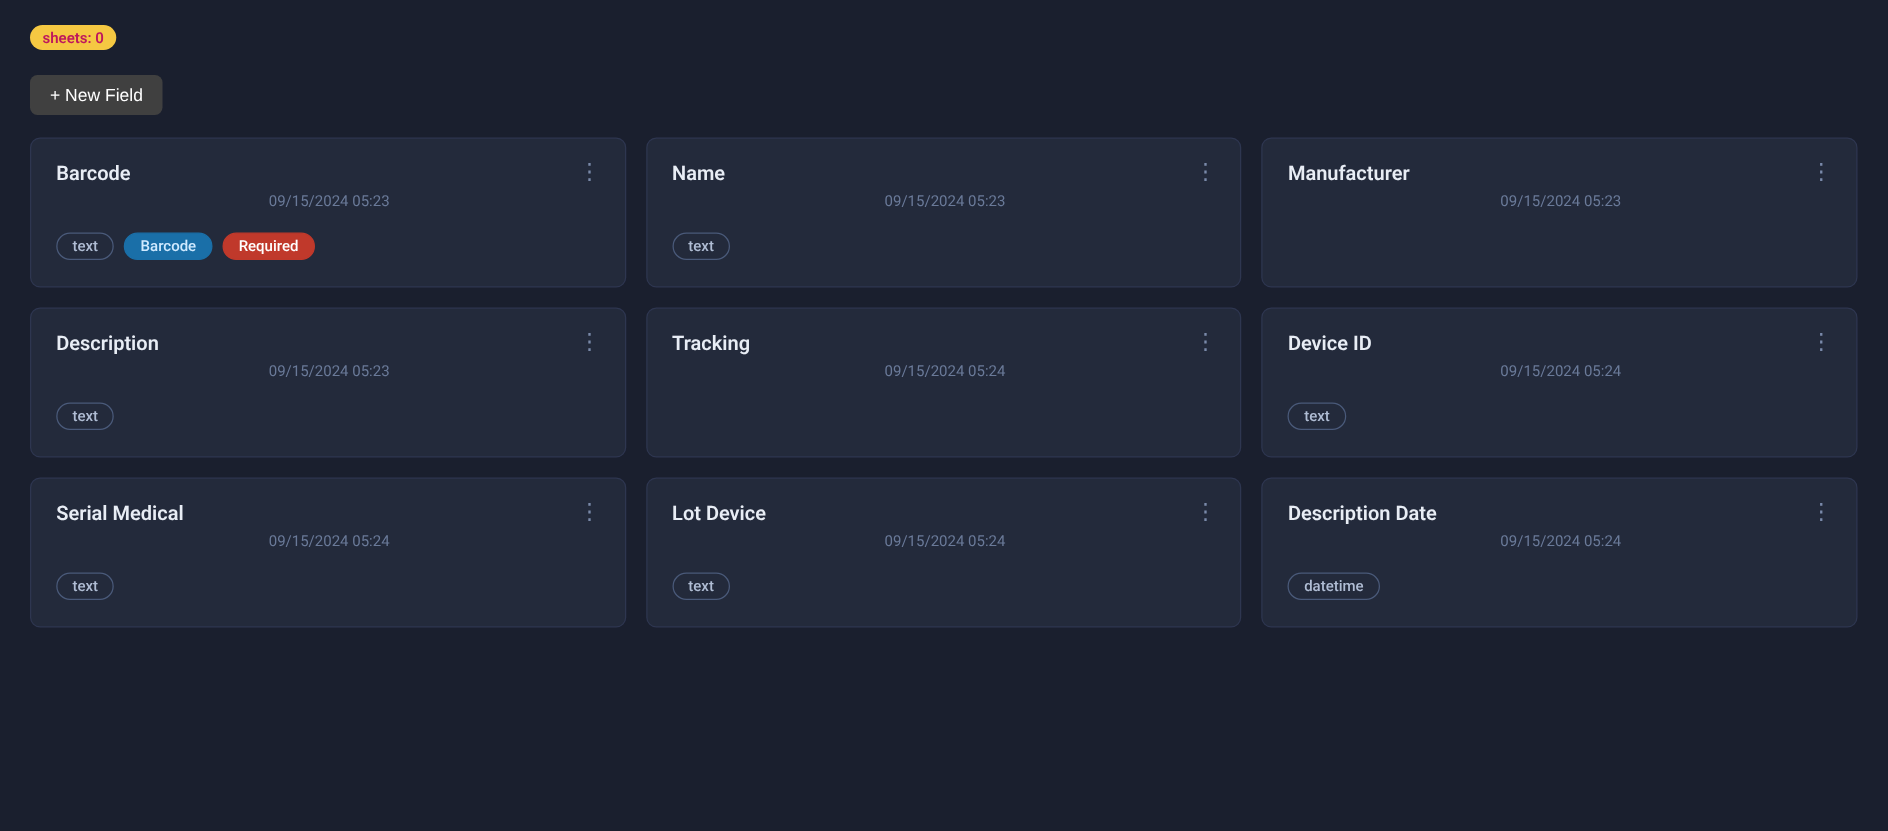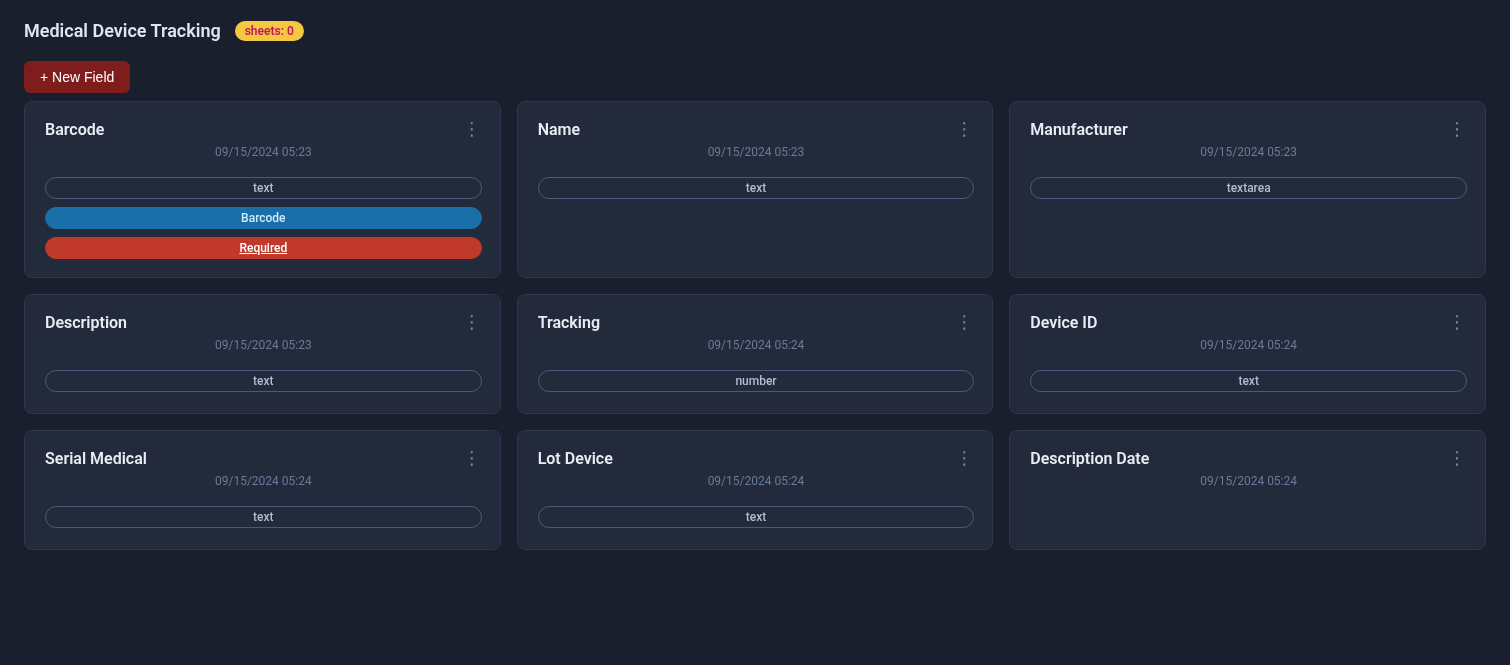--- a/index.html
+++ b/index.html
@@ -31,29 +31,29 @@
       font-size: 12px;
       font-weight: 600;
       padding: 3px 10px;
       border-radius: 12px;
     }
 
     .new-field-btn {
       display: inline-flex;
       align-items: center;
       gap: 6px;
-      background-color: #7f1d1d;
+      background-color: #404040;
       color: #fff;
       border: none;
       border-radius: 6px;
       padding: 8px 16px;
       font-size: 14px;
       font-weight: 500;
       cursor: pointer;
-      margin-bottom: 8px;
+      margin-bottom: 18px;
     }
 
     .grid {
       display: grid;
       grid-template-columns: repeat(3, 1fr);
       gap: 16px;
       text-align: center;
     }
 
     .card {
@@ -89,21 +89,20 @@
     .card-date {
       font-size: 12px;
       color: #6a7a99;
       margin-bottom: 18px;
     }
 
     .card-tags {
       display: flex;
       flex-wrap: wrap;
       gap: 8px;
-      flex-direction: column;
     }
 
     .tag {
       display: inline-block;
       border-radius: 20px;
       padding: 3px 12px;
       font-size: 12px;
       font-weight: 500;
     }
 
@@ -116,21 +115,20 @@
     .tag-barcode {
       background-color: #1a6fa8;
       border: 1px solid #1a6fa8;
       color: #d0eaff;
     }
 
     .tag-required {
       background-color: #c0392b;
       border: 1px solid #c0392b;
       color: #fff;
-      text-decoration: underline;
     }
 
     .tag-number {
       background-color: transparent;
       border: 1px solid #4a5a7a;
       color: #b0bdd4;
     }
 
     .tag-textarea {
       background-color: transparent;
@@ -143,21 +141,20 @@
       border: 1px solid #4a5a7a;
       color: #b0bdd4;
     }
   </style>
 </head>
 <body>
 
 
 
 <div class="header">
-  <span class="page-title">Medical Device Tracking</span>
   <span class="sheets-badge">sheets: 0</span>
 </div>
 
 <button class="new-field-btn">+ New Field</button>
 
 <div class="grid" id="cards-container">
 <div class="card">
       <div class="card-header">
         <span class="card-title">Barcode</span>
         <span class="card-menu-icon">⋮</span>
@@ -178,43 +175,37 @@
       <div class="card-tags">
         <span class="tag tag-text">text</span>
       </div>
     </div>
     <div class="card">
       <div class="card-header">
         <span class="card-title">Manufacturer</span>
         <span class="card-menu-icon">⋮</span>
       </div>
       <div class="card-date">09/15/2024 05:23</div>
-      <div class="card-tags">
-        <span class="tag tag-textarea">textarea</span>
-      </div>
     </div>
     <div class="card">
       <div class="card-header">
         <span class="card-title">Description</span>
         <span class="card-menu-icon">⋮</span>
       </div>
       <div class="card-date">09/15/2024 05:23</div>
       <div class="card-tags">
         <span class="tag tag-text">text</span>
       </div>
     </div>
     <div class="card">
       <div class="card-header">
         <span class="card-title">Tracking</span>
         <span class="card-menu-icon">⋮</span>
       </div>
       <div class="card-date">09/15/2024 05:24</div>
-      <div class="card-tags">
-        <span class="tag tag-number">number</span>
-      </div>
     </div>
     <div class="card">
       <div class="card-header">
         <span class="card-title">Device ID</span>
         <span class="card-menu-icon">⋮</span>
       </div>
       <div class="card-date">09/15/2024 05:24</div>
       <div class="card-tags">
         <span class="tag tag-text">text</span>
       </div>
@@ -238,17 +229,20 @@
       <div class="card-tags">
         <span class="tag tag-text">text</span>
       </div>
     </div>
     <div class="card">
       <div class="card-header">
         <span class="card-title">Description Date</span>
         <span class="card-menu-icon">⋮</span>
       </div>
       <div class="card-date">09/15/2024 05:24</div>
+      <div class="card-tags">
+        <span class="tag tag-datetime">datetime</span>
+      </div>
     </div>
   </div>
 
 
 
 
 </body></html>

